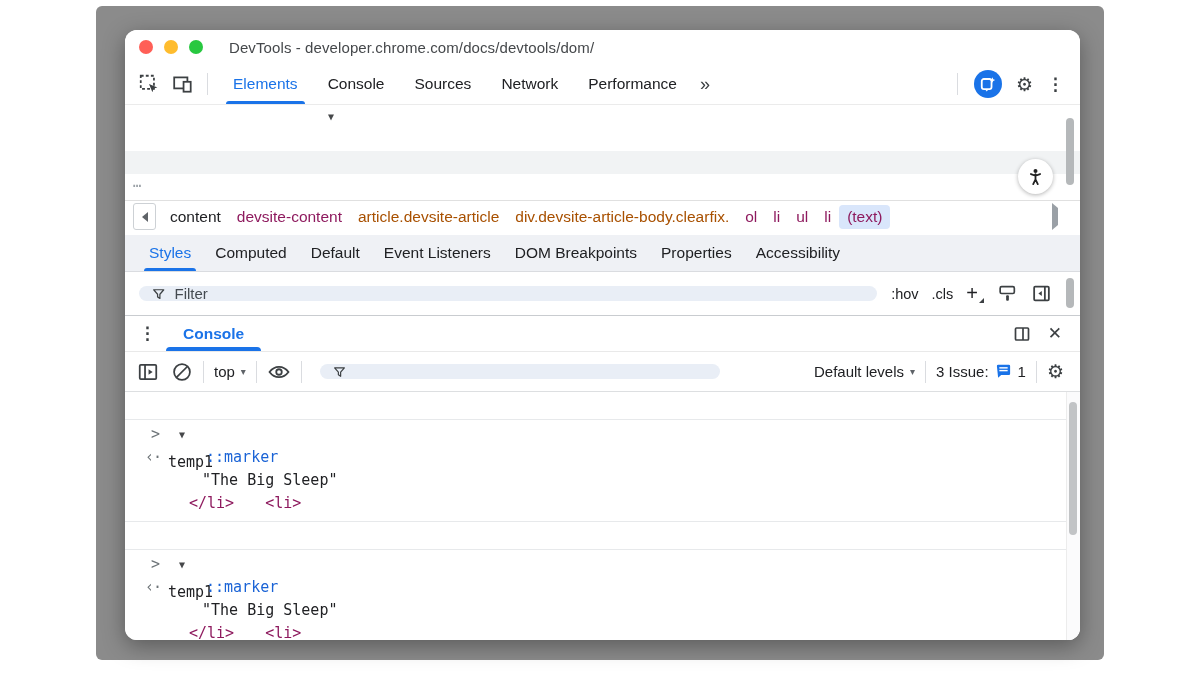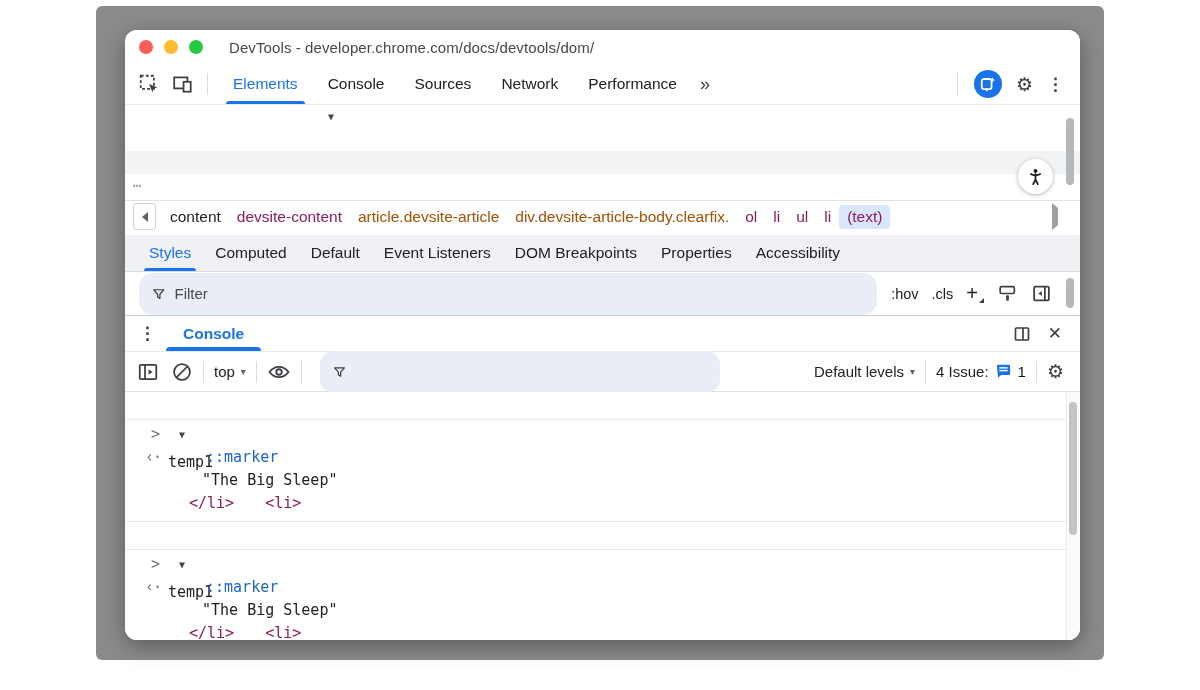--- a/index.html
+++ b/index.html
@@ -54,21 +54,21 @@
   .crumb-next { margin-left:auto; padding-right:14px; }
 
   
   .styles-tabs { position:absolute; left:0; top:205px; width:100%; height:37px; display:flex; padding-left:12px; background:#eff1f5; border-bottom:1px solid #dadce0; }
   .stab { position:relative; display:flex; align-items:center; padding:0 12px; font-size:15.5px; color:#202124; }
   .stab.active { color:var(--accent,#1a73e8); }
   .stab.active::after { content:""; position:absolute; left:7px; right:7px; bottom:0; height:3px; border-radius:3px 3px 0 0; background:var(--accent,#1a73e8); }
 
   
   .styles-filter { position:absolute; left:0; top:242px; width:100%; height:43px; display:flex; align-items:center; padding:0 28px 0 14px; background:#fff; }
-  .pill { height:42px; background:#e9eef6; border-radius:14px; display:flex; align-items:center; padding:0 12px; gap:8px; }
+  .pill { height:15px; background:#e9eef6; border-radius:14px; display:flex; align-items:center; padding:0 12px; gap:8px; }
   .pill input { border:none; outline:none; background:transparent; font-size:15px; color:#202124; width:100%; }
   .pill input::placeholder { color:#444a50; opacity:1; }
   .sf-pill { flex:1; margin-right:14px; }
   .sf-controls { display:flex; align-items:center; gap:13px; color:#202124; font-size:14.5px; }
   .plus-btn { position:relative; font-size:20px; font-weight:400; padding-right:6px; }
   .plus-btn::after { content:""; position:absolute; right:0; bottom:2px; border-left:5px solid transparent; border-bottom:5px solid #3c4043; }
 
   
   .drawer-header { position:absolute; left:0; top:285px; width:100%; height:37px; display:flex; align-items:center; padding:0 18px 0 14px; border-top:1px solid #c9ccd0; border-bottom:1px solid #e9e9e9; background:#fff; }
   .drawer-tab { position:relative; height:100%; display:flex; align-items:center; padding:0 17px; margin-left:10px; color:var(--accent,#1a73e8); font-size:15.5px; font-weight:700; }
@@ -272,21 +272,21 @@
           <path d="M3.5 4.5 h13 l-5 5.8 v5.4 l-3 -2 v-3.4 z" fill="none" stroke="#3c4043" stroke-width="1.6" stroke-linejoin="round"></path>
         </svg>
       <input type="text" style="">
     </div>
     <span class="dd" style="margin-left:auto">
         <span>Default levels</span>
         <span class="caret">▾</span>
       </span>
     <span class="vsep"></span>
     <span class="issues">
-      <span>4 Issue:</span>
+      <span>3 Issue:</span>
       <svg width="17" height="17" viewBox="0 0 18 18">
           <path d="M2 3.1 a1.3 1.3 0 0 1 1.3 -1.3 h11.4 a1.3 1.3 0 0 1 1.3 1.3 v8.2 a1.3 1.3 0 0 1 -1.3 1.3 h-8.2 l-3.2 2.9 z" fill="#1a73e8"></path>
           <rect x="4.6" y="4.4" width="8.8" height="1.5" fill="#fff"></rect>
           <rect x="4.6" y="7.3" width="8.8" height="1.5" fill="#fff"></rect>
         </svg>
       <span>1</span>
     </span>
     <span class="vsep"></span>
     <span class="glyph-btn">⚙</span>
   </div>

